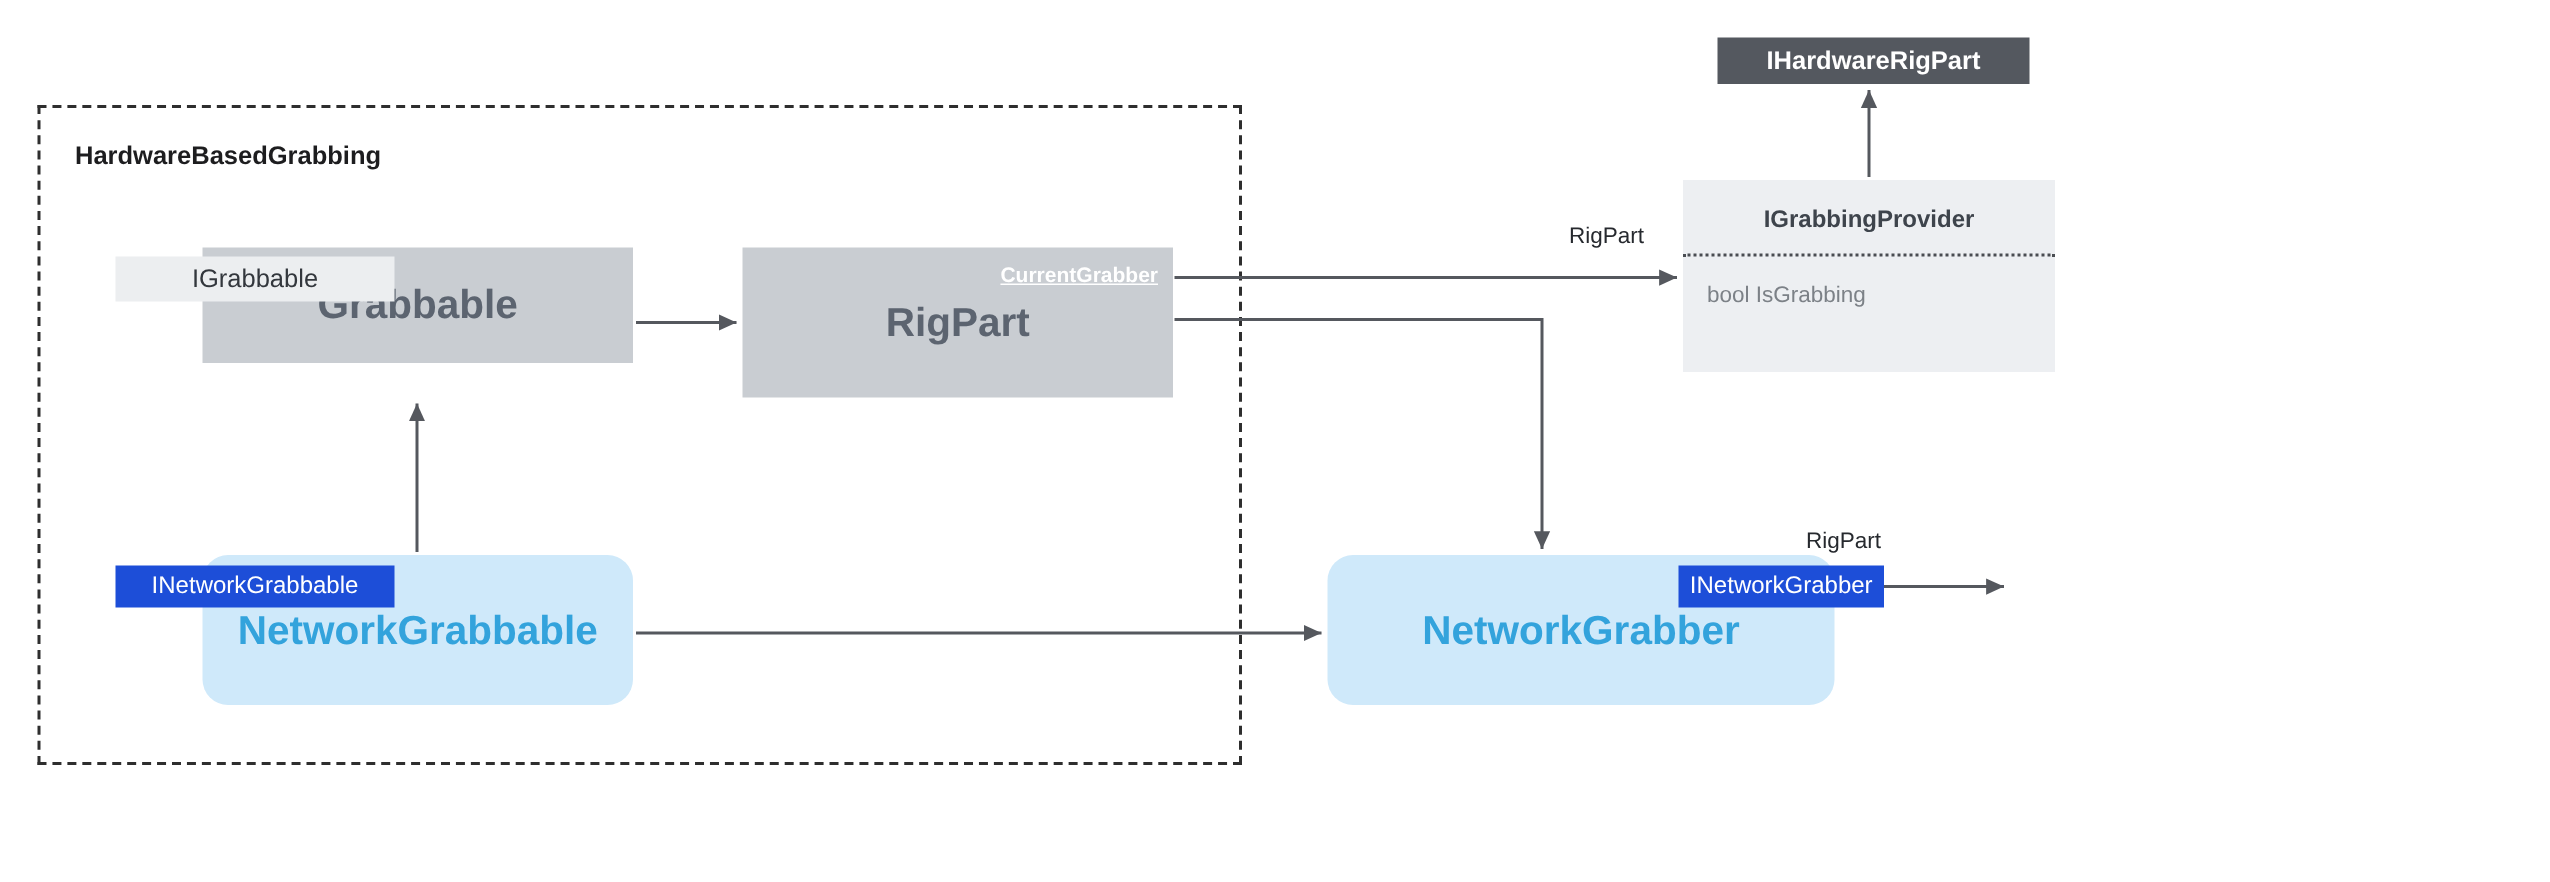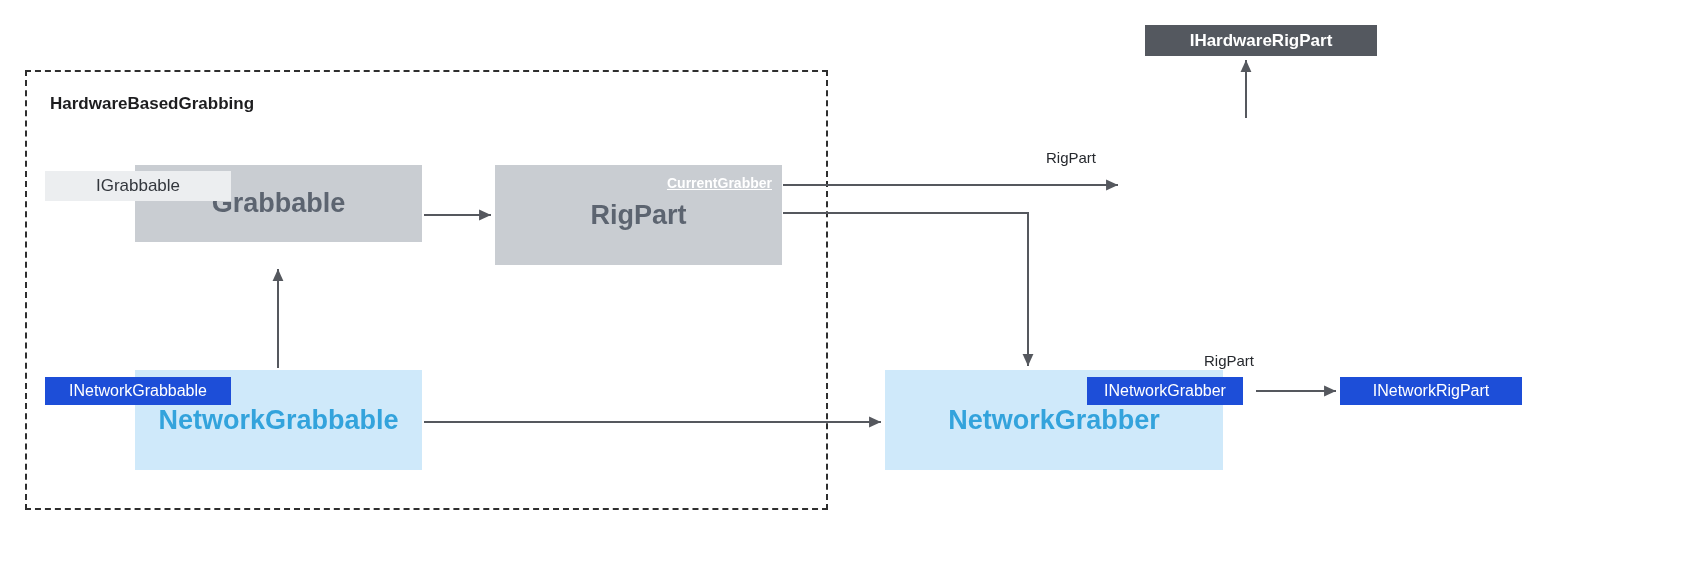--- a/index.html
+++ b/index.html
@@ -50,29 +50,31 @@
     background: #c9cdd2;
     color: #5c6470;
     font-size: 27px;
     font-weight: bold;
   }
   .node-blue {
     background: #cfe9fa;
     color: #33a3dc;
     font-size: 27px;
     font-weight: bold;
+    border-radius: 17px;
   }
 
   .tag {
     position: absolute;
     display: flex;
     align-items: center;
     justify-content: center;
     z-index: 4;
     white-space: nowrap;
+    margin-left: 32px;
   }
   .tag-light {
     background: #eceef0;
     color: #33373d;
     font-size: 17px;
   }
   .tag-blue {
     background: #1d4ed8;
     color: #ffffff;
     font-size: 16px;
@@ -163,29 +165,31 @@
   <div class="node node-blue" style="left:135px; top:370px; width:287px; height:100px;">
     <span>NetworkGrabbable</span>
   </div>
   <div class="tag tag-blue" style="left:45px; top:377px; width:186px; height:28px;">
     <span>INetworkGrabbable</span>
   </div>
 
   <div class="node node-blue" style="left:885px; top:370px; width:338px; height:100px;">
     <span>NetworkGrabber</span>
   </div>
-  <div class="tag tag-blue" style="left:1087px; top:377px; width:156px; height:28px;">
+  <div class="tag tag-blue" style="left:1087px; top:377px; width:137px; height:28px;">
     <span>INetworkGrabber</span>
   </div>
 
-  <div class="node tag-blue" style="left:1340px; top:377px; width:182px; height:28px;">
-    <span>INetworkRigPart</span>
-  </div>
 
-  <div class="node pill-dark" style="left:1145px; top:25px; width:232px; height:31px;">
+  <div class="node pill-dark" style="left:1145px; top:25px; width:208px; height:31px;">
     <span>IHardwareRigPart</span>
   </div>
 
+  <div class="provider" style="left:1122px; top:120px; width:248px; height:128px;">
+    <div class="provider-title">IGrabbingProvider</div>
+    <div class="provider-divider"></div>
+    <div class="provider-member">bool IsGrabbing</div>
+  </div>
 
   <div class="edge-label" style="left:1046px; top:149px;">RigPart</div>
   <div class="edge-label" style="left:1204px; top:352px;">RigPart</div>
 
 </div>
 
 </body></html>

